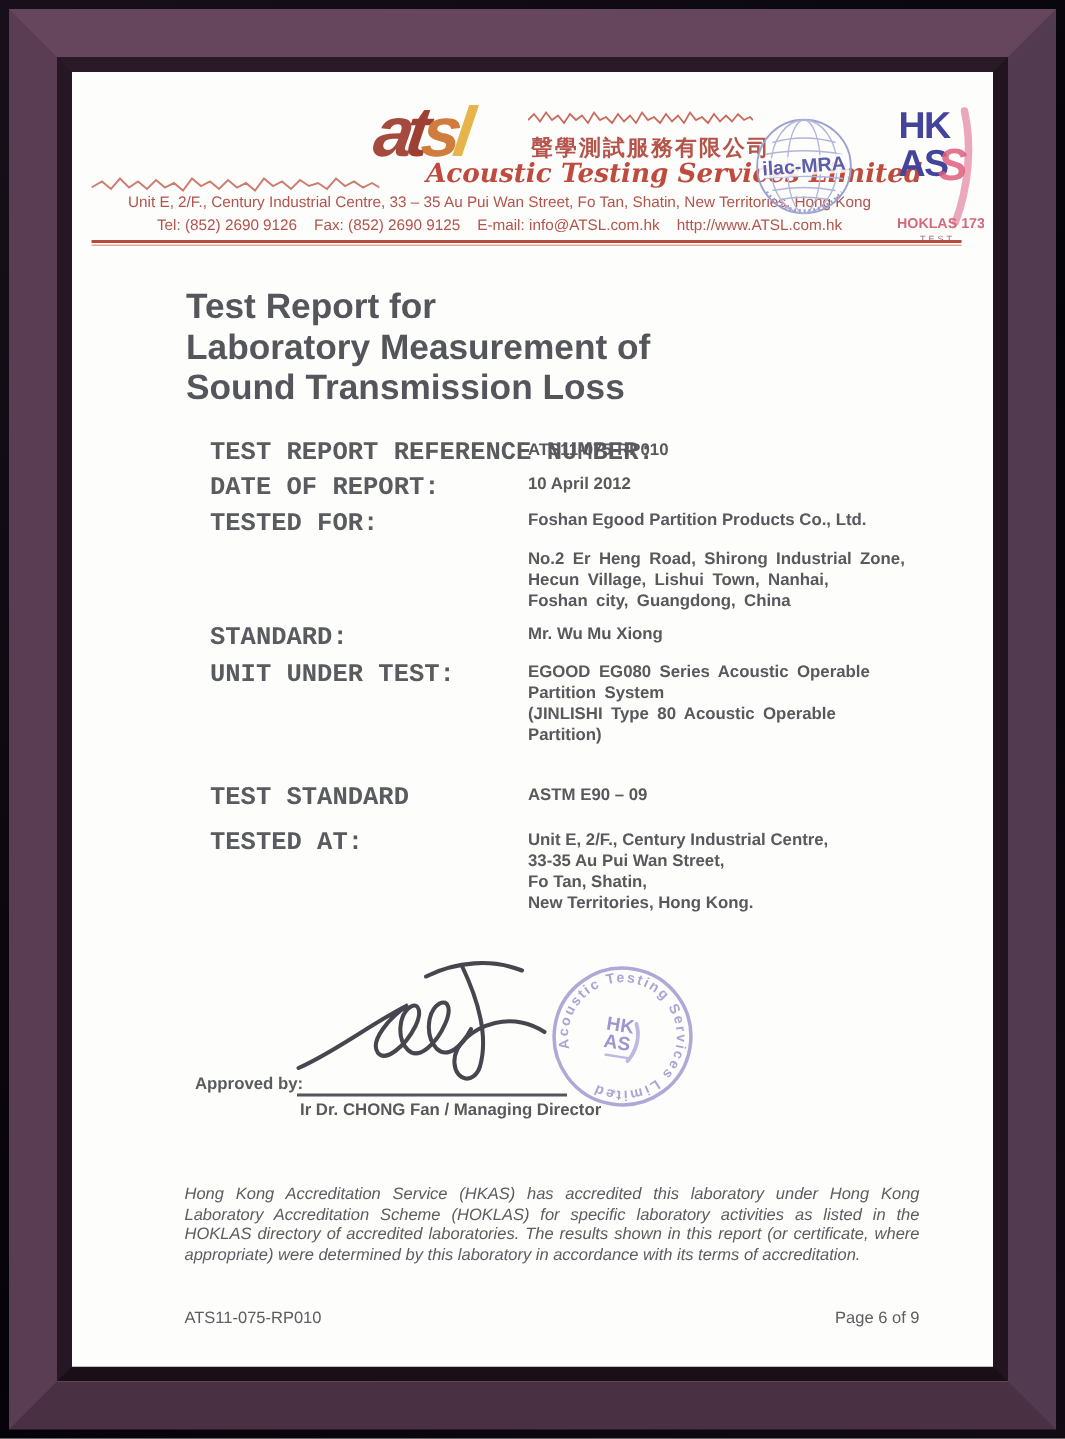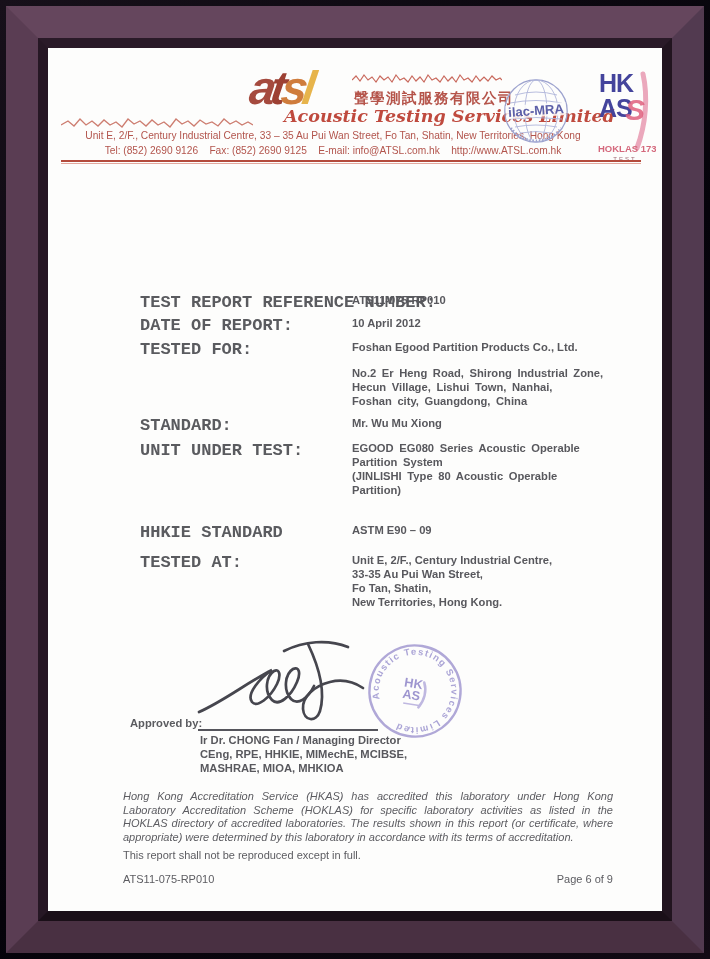--- a/index.html
+++ b/index.html
@@ -91,20 +91,23 @@
       <path d="M45 6 C50 28 48 56 39 80" fill="none" stroke="#eba8bc" stroke-width="5" stroke-linecap="round"></path>
       <text x="1" y="24" font-size="25" font-weight="bold" fill="#44449c" letter-spacing="-1">HK</text>
       <text x="1" y="49" font-size="25" font-weight="bold" fill="#44449c" letter-spacing="-1">AS</text>
       <text x="27" y="52" font-size="30" font-weight="bold" font-style="italic" fill="#e0607e" opacity="0.85">S</text>
       <text x="0" y="84" font-size="9.5" font-weight="bold" fill="#d4687c">HOKLAS 173</text>
       <text x="27" y="93" font-size="6" fill="#a06a74" letter-spacing="2" text-anchor="middle">TEST</text>
     </svg>
 
     <div class="abs hdr-rule"></div>
 
+    <div class="abs title">Test Report for
+Laboratory Measurement of
+Sound Transmission Loss</div>
 
     <div class="field-row r1">
       <div class="field-label">TEST REPORT REFERENCE NUMBER:</div>
       <div class="field-value">ATS11-075-RP010</div>
     </div>
     <div class="field-row r2">
       <div class="field-label">DATE OF REPORT:</div>
       <div class="field-value">10 April 2012</div>
     </div>
     <div class="field-row r3">
@@ -122,21 +125,21 @@
       <div class="field-value">Mr. Wu Mu Xiong</div>
     </div>
     <div class="field-row r5 ws">
       <div class="field-label">UNIT UNDER TEST:</div>
       <div class="field-value">EGOOD EG080 Series Acoustic Operable
 Partition System
 (JINLISHI Type 80 Acoustic Operable
 Partition)</div>
     </div>
     <div class="field-row r6">
-      <div class="field-label">HHKIE STANDARD</div>
+      <div class="field-label">TEST STANDARD</div>
       <div class="field-value">ASTM E90 – 09</div>
     </div>
     <div class="field-row r7">
       <div class="field-label">TESTED AT:</div>
       <div class="field-value">Unit E, 2/F., Century Industrial Centre,
 33-35 Au Pui Wan Street,
 Fo Tan, Shatin,
 New Territories, Hong Kong.</div>
     </div>
 
@@ -161,25 +164,22 @@
       <text x="38" y="47" font-size="13" font-weight="bold" fill="#948bcb">HK</text>
       <text x="38" y="59" font-size="13" font-weight="bold" fill="#948bcb">AS</text>
       <path d="M58 40 C62 48 61 58 56 66" fill="none" stroke="#b9b1de" stroke-width="2.6" stroke-linecap="round"></path>
       <path d="M40 64 h18" stroke="#b9b1de" stroke-width="1.6"></path>
       <text x="50" y="92" text-anchor="middle" font-size="8" fill="#a29bd2">*</text>
     </svg>
 
     <div class="abs approved-by">Approved by:</div>
     <div class="abs sig-line"></div>
     <div class="abs signatory">Ir Dr. CHONG Fan / Managing Director</div>
-    <div class="abs credentials">CEng, RPE, HHKIE, MIMechE, MCIBSE,
-MASHRAE, MIOA, MHKIOA</div>
 
     <div class="abs accred">Hong Kong Accreditation Service (HKAS) has accredited this laboratory under Hong Kong Laboratory Accreditation Scheme (HOKLAS) for specific laboratory activities as listed in the HOKLAS directory of accredited laboratories. The results shown in this report (or certificate, where appropriate) were determined by this laboratory in accordance with its terms of accreditation.</div>
-    <div class="abs repro">This report shall not be reproduced except in full.</div>
     <div class="abs footer-row">
       <span>ATS11-075-RP010</span>
       <span>Page 6 of 9</span>
     </div>
 
    </div>
   </div>
  </div>
 </div>
 

